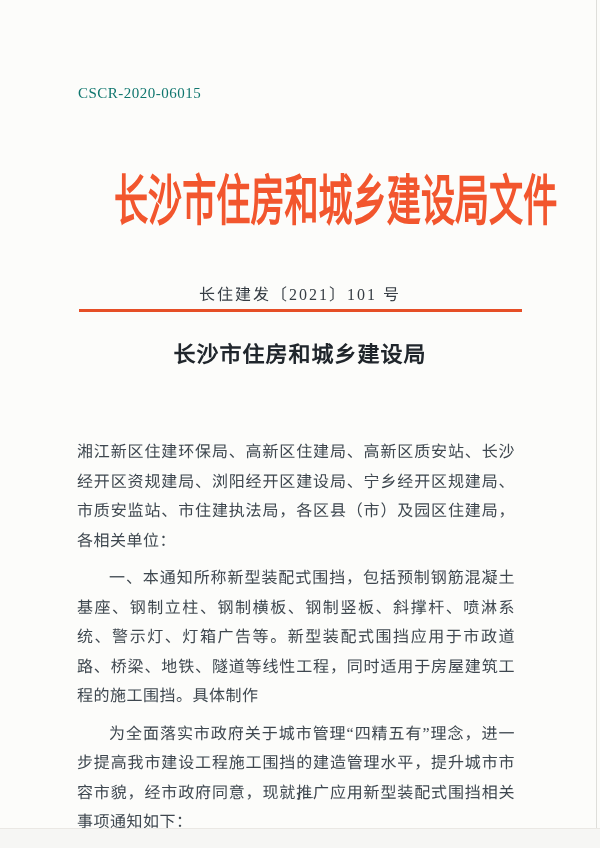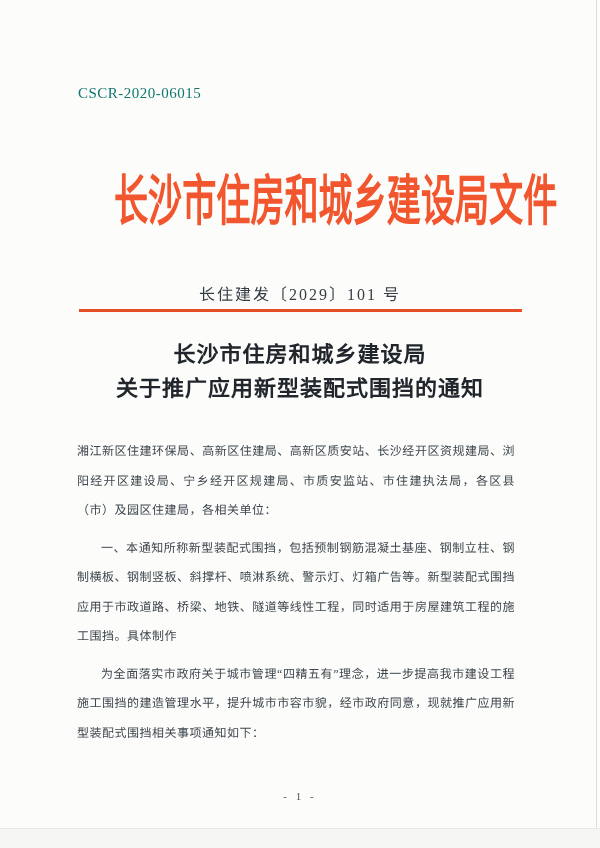--- a/index.html
+++ b/index.html
@@ -88,21 +88,21 @@
     line-height: 34px;
     letter-spacing: 1px;
     color: #20262c;
   }
   .body-text {
     position: absolute;
     left: 77px;
     right: 85px;
     top: 437px;
     color: #3e474f;
-    font-size: 12px;
+    font-size: 16px;
     line-height: 29.5px;
     text-align: justify;
     text-justify: inter-character;
     letter-spacing: 0.5px;
   }
   .body-text p {
     margin: 0;
   }
   .body-text p.indent {
     text-indent: 2em;
@@ -121,27 +121,26 @@
 </style>
 </head>
 <body>
 
 <div class="page">
 
   <div class="doc-code">CSCR-2020-06015</div>
 
   <div class="masthead">长沙市住房和城乡建设局文件</div>
 
-  <div class="doc-number">长住建发〔2029〕101 号</div>
+  <div class="doc-number">长住建发〔2021〕101 号</div>
 
   <div class="red-rule"></div>
 
   <div class="doc-title">
     <div>长沙市住房和城乡建设局</div>
-    <div>关于推广应用新型装配式围挡的通知</div>
   </div>
 
   <div class="body-text">
     <p>湘江新区住建环保局、高新区住建局、高新区质安站、长沙经开区资规建局、浏阳经开区建设局、宁乡经开区规建局、市质安监站、市住建执法局，各区县（市）及园区住建局，各相关单位：</p>
     <p class="indent">一、本通知所称新型装配式围挡，包括预制钢筋混凝土基座、钢制立柱、钢制横板、钢制竖板、斜撑杆、喷淋系统、警示灯、灯箱广告等。新型装配式围挡应用于市政道路、桥梁、地铁、隧道等线性工程，同时适用于房屋建筑工程的施工围挡。具体制作</p>
     <p class="indent">为全面落实市政府关于城市管理“四精五有”理念，进一步提高我市建设工程施工围挡的建造管理水平，提升城市市容市貌，经市政府同意，现就推广应用新型装配式围挡相关事项通知如下：</p>
   </div>
 
   <div class="page-number">- 1 -</div>
 

